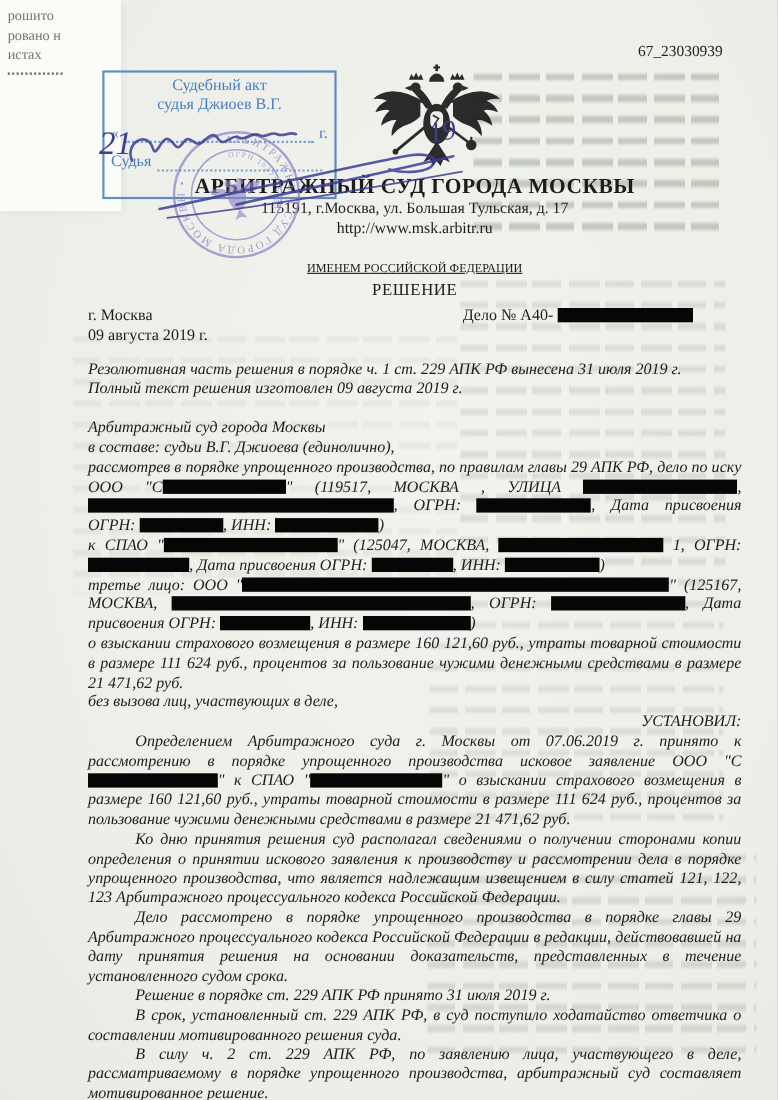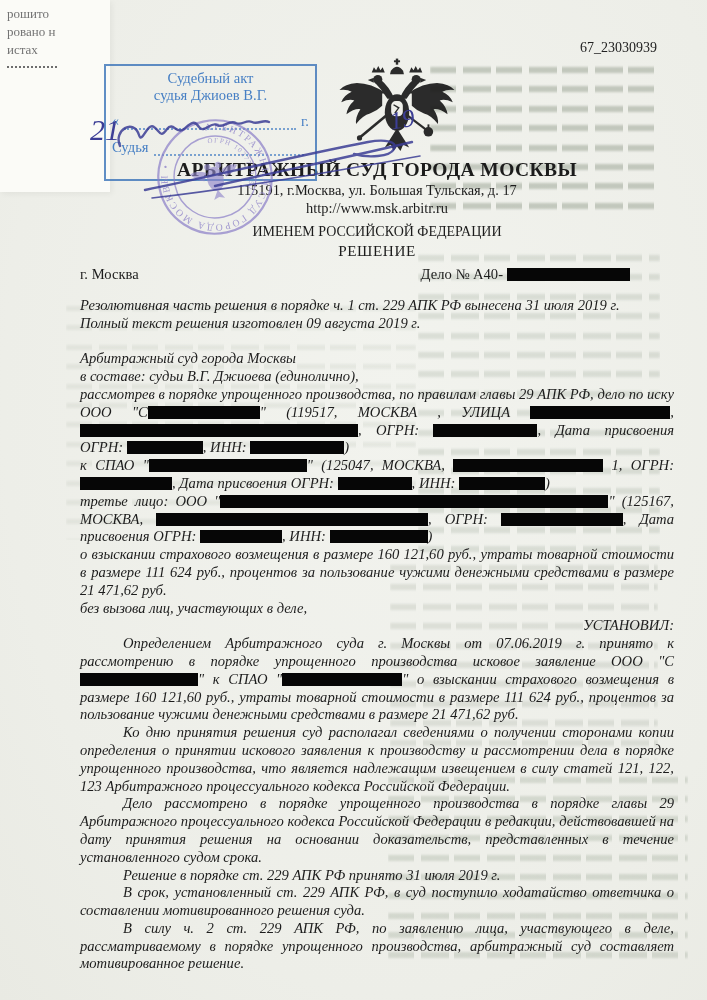--- a/index.html
+++ b/index.html
@@ -27,33 +27,33 @@
   .edge-strip .ln{position:absolute;left:7px;font-size:13px;color:#737373;white-space:nowrap;}
   .edge-dots{position:absolute;left:7px;top:66px;width:50px;border-top:2px dotted #6d6d6d;}
   .doc-num{position:absolute;right:50px;top:40px;font-size:14px;color:#222;z-index:2;}
   
   .eagle{position:absolute;left:336px;top:56px;width:122px;height:108px;z-index:2;opacity:.92;}
   
   .content{position:absolute;left:80px;top:158px;width:594px;z-index:2;font-size:14.6px;line-height:17.8px;}
   .hdr{text-align:center;}
   .hdr .court{font-weight:700;font-size:19.5px;line-height:23px;letter-spacing:.4px;}
   .hdr .addr,.hdr .site{font-size:14.4px;line-height:18px;}
-  .hdr .imen{font-size:14px;line-height:19px;margin-top:5px;}
+  .hdr .imen{font-size:11px;line-height:19px;margin-top:18px;text-decoration:underline;}
   .hdr .resh{font-size:15.2px;line-height:19px;letter-spacing:.6px;margin-bottom:6px;}
   .meta-row{display:flex;justify-content:space-between;align-items:flex-start;}
   .meta-right{margin-right:44px;white-space:nowrap;}
   .redact{display:inline-block;height:13px;background:#060606;vertical-align:-2px;}
   .case-bar{width:123px;margin-left:4px;}
   .bodytext{margin-top:13px;}
   .para{text-align:justify;margin:0;font-style:italic;}
   .para.center{text-align:right;}
   .para.indent{text-indent:43px;}
   .para.gap{margin-top:18px;}
   
-  .stampbox{position:absolute;left:104px;top:64px;width:209px;height:113px;z-index:4;
+  .stampbox{position:absolute;left:93px;top:64px;width:209px;height:113px;z-index:4;
             border:2px solid rgba(59,115,184,.85);color:#3d79c2;font-size:14.6px;opacity:.95;}
   .stampbox .sl{text-align:center;line-height:17px;}
   .stampbox .sl:first-child{margin-top:4px;}
   .srow{display:flex;align-items:flex-end;padding:0 6px;margin-top:9px;}
   .dotline{flex:1;border-bottom:2px dotted rgba(61,121,194,.7);height:12px;margin:0 5px;}
   .srow .q{font-size:14px;}
   
   .seal{position:absolute;left:150px;top:112px;width:130px;height:130px;z-index:4;transform:rotate(-12deg);opacity:.9;}
   
   .sign{position:absolute;left:90px;top:98px;width:340px;height:115px;z-index:5;}
@@ -112,20 +112,21 @@
       <div class="site">http://www.msk.arbitr.ru</div>
       <div class="imen">ИМЕНЕМ РОССИЙСКОЙ ФЕДЕРАЦИИ</div>
       <div class="resh">РЕШЕНИЕ</div>
     </div>
     <div class="meta-row">
       <span>г. Москва</span>
       <span class="meta-right">
         <span>Дело № А40-</span><span class="redact case-bar"></span>
       </span>
     </div>
+    <div>09 августа 2019 г.</div>
 
     <div class="bodytext">
         <div class="para">Резолютивная часть решения в порядке ч. 1 ст. 229 АПК РФ вынесена 31 июля 2019 г.</div>
         <div class="para">Полный текст решения изготовлен 09 августа 2019 г.</div>
         <div class="para gap">Арбитражный суд города Москвы</div>
         <div class="para">в составе: судьи В.Г. Джиоева (единолично),</div>
         <div class="para">рассмотрев в порядке упрощенного производства, по правилам главы 29 АПК РФ, дело по иску ООО "С<span class="redact" style="width: 112px;"></span>" (119517, МОСКВА , УЛИЦА <span class="redact" style="width: 140px;"></span>, <span class="redact" style="width: 278px;"></span>, ОГРН: <span class="redact" style="width: 104px;"></span>, Дата присвоения ОГРН: <span class="redact" style="width: 76px;"></span>, ИНН: <span class="redact" style="width: 94px;"></span>)</div>
         <div class="para">к СПАО "<span class="redact" style="width: 158px;"></span>" (125047, МОСКВА, <span class="redact" style="width: 150px;"></span> 1, ОГРН: <span class="redact" style="width: 92px;"></span>, Дата присвоения ОГРН: <span class="redact" style="width: 74px;"></span>, ИНН: <span class="redact" style="width: 86px;"></span>)</div>
         <div class="para">третье лицо: ООО "<span class="redact" style="width: 388px;"></span>" (125167, МОСКВА, <span class="redact" style="width: 272px;"></span>, ОГРН: <span class="redact" style="width: 122px;"></span>, Дата присвоения ОГРН: <span class="redact" style="width: 82px;"></span>, ИНН: <span class="redact" style="width: 98px;"></span>)</div>
         <div class="para">о взыскании страхового возмещения в размере 160&nbsp;121,60 руб., утраты товарной стоимости в размере 111&nbsp;624 руб., процентов за пользование чужими денежными средствами в размере 21&nbsp;471,62 руб.</div>

